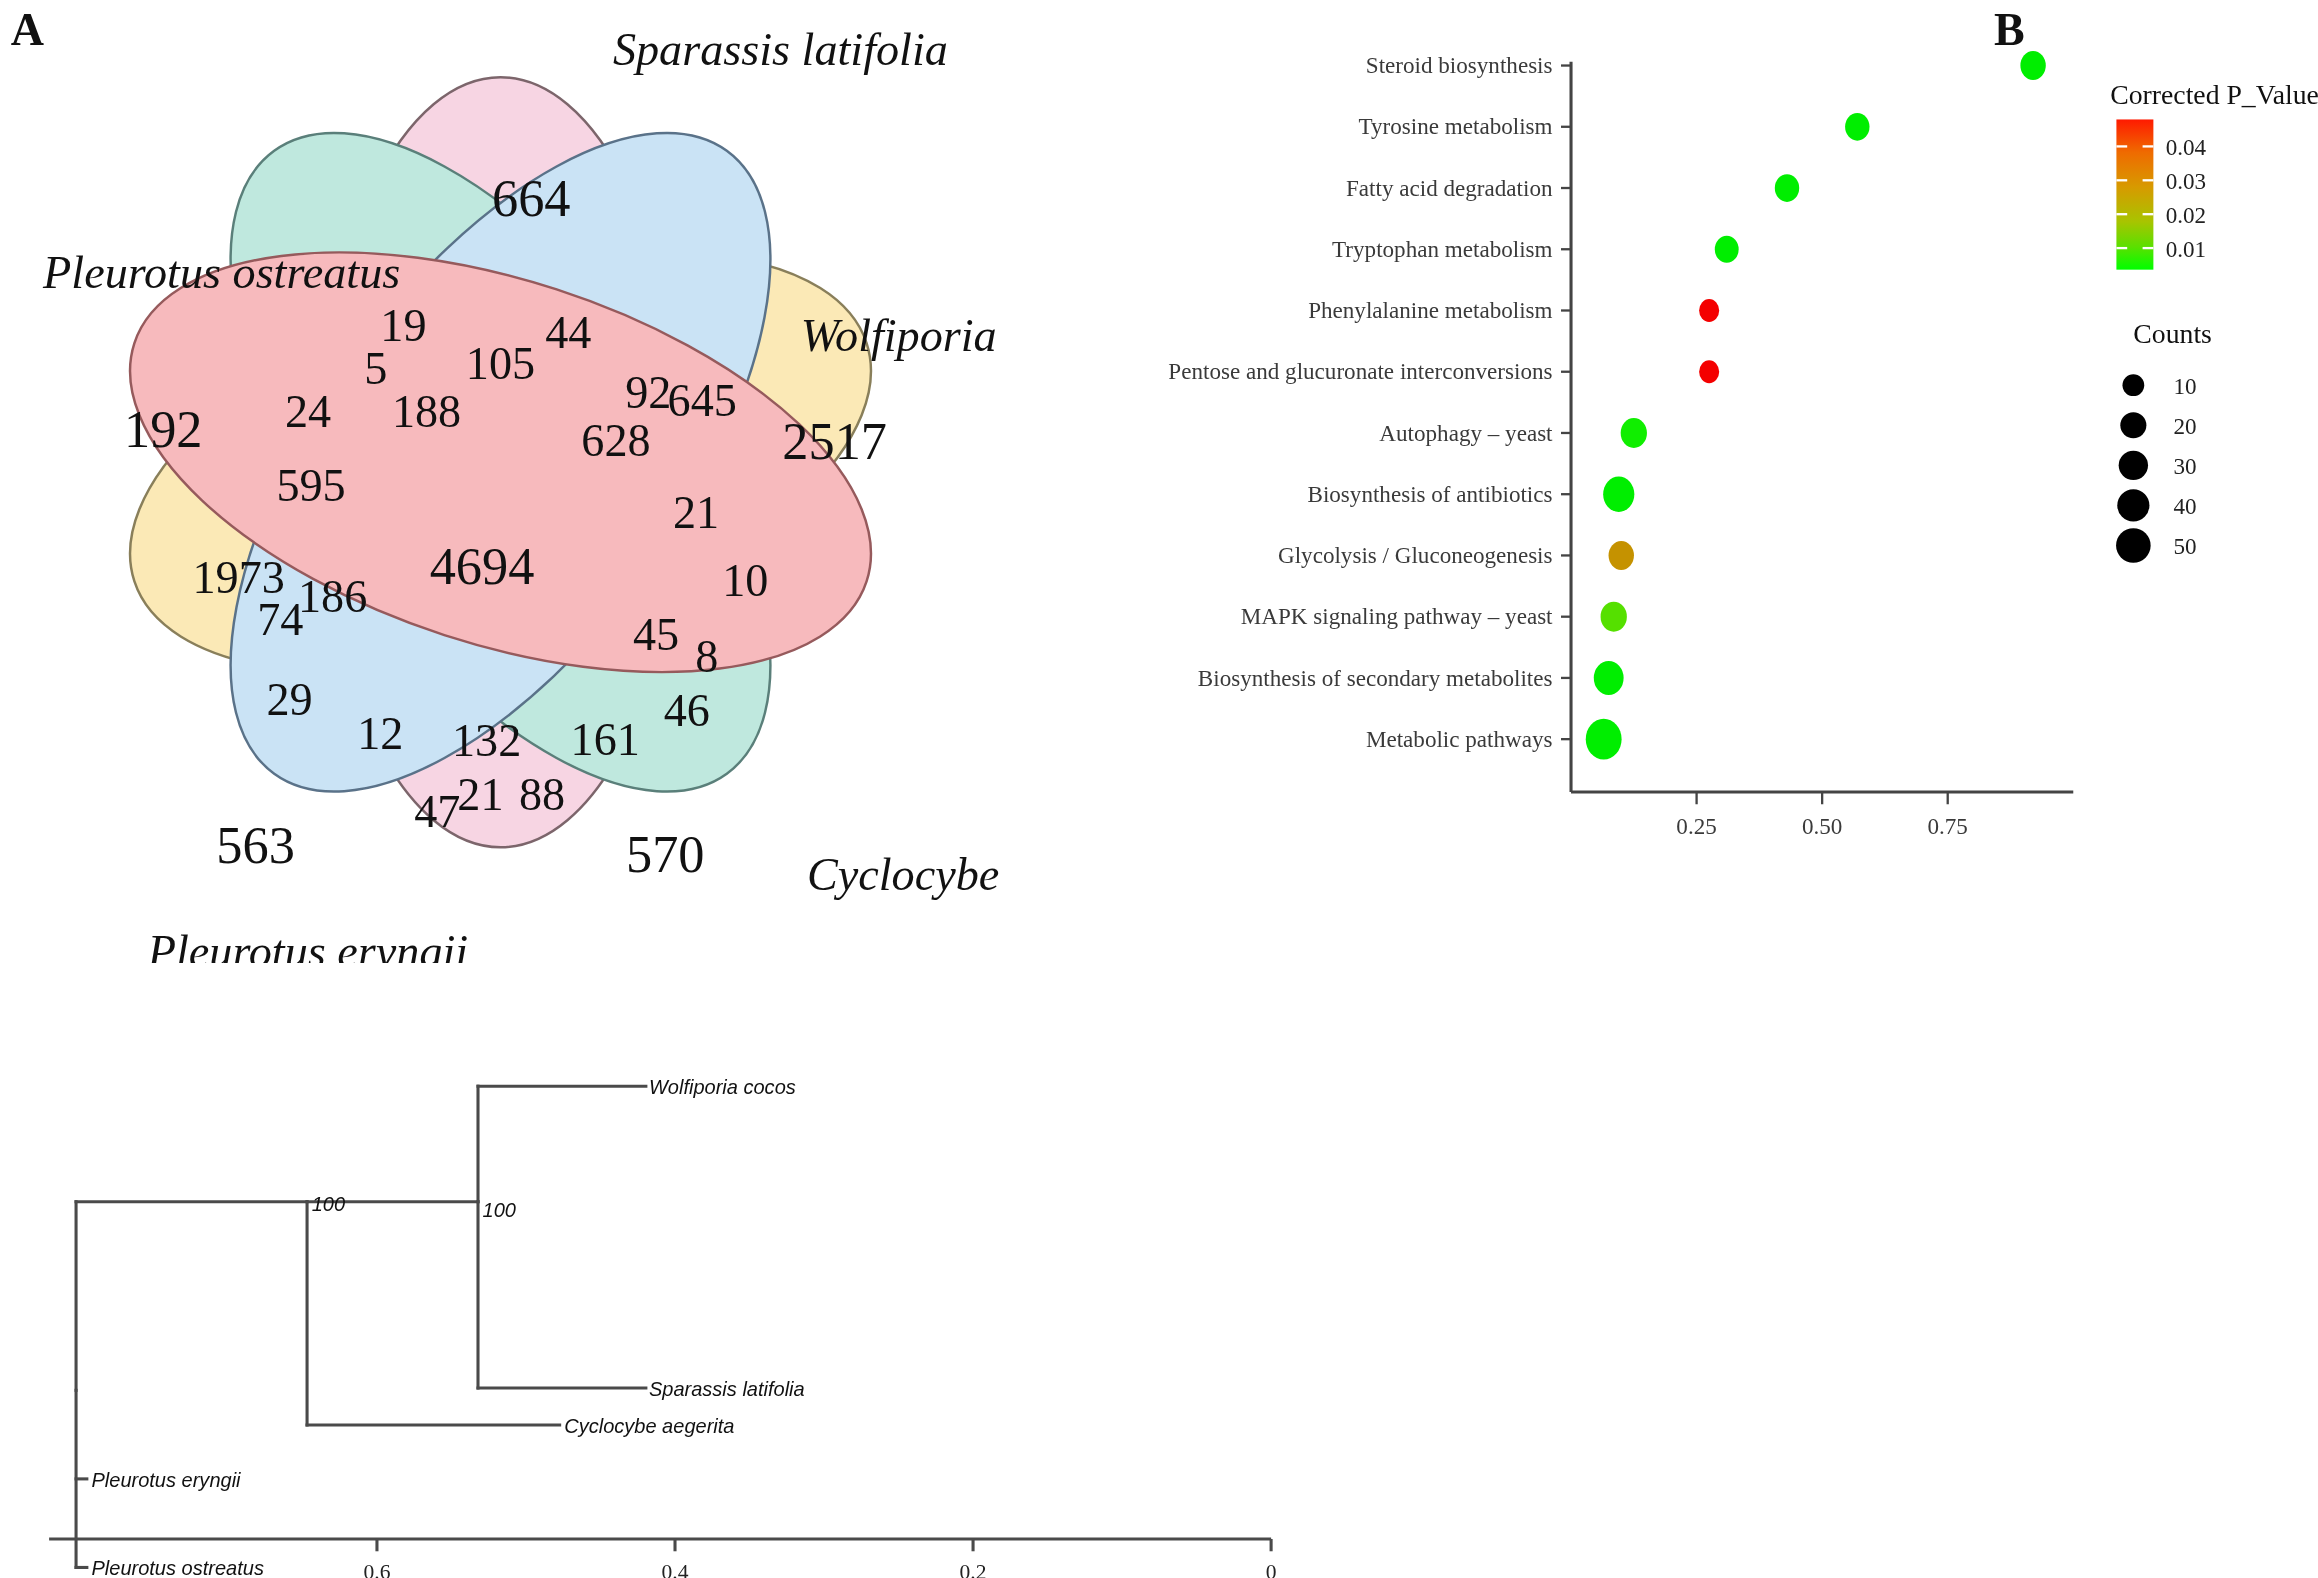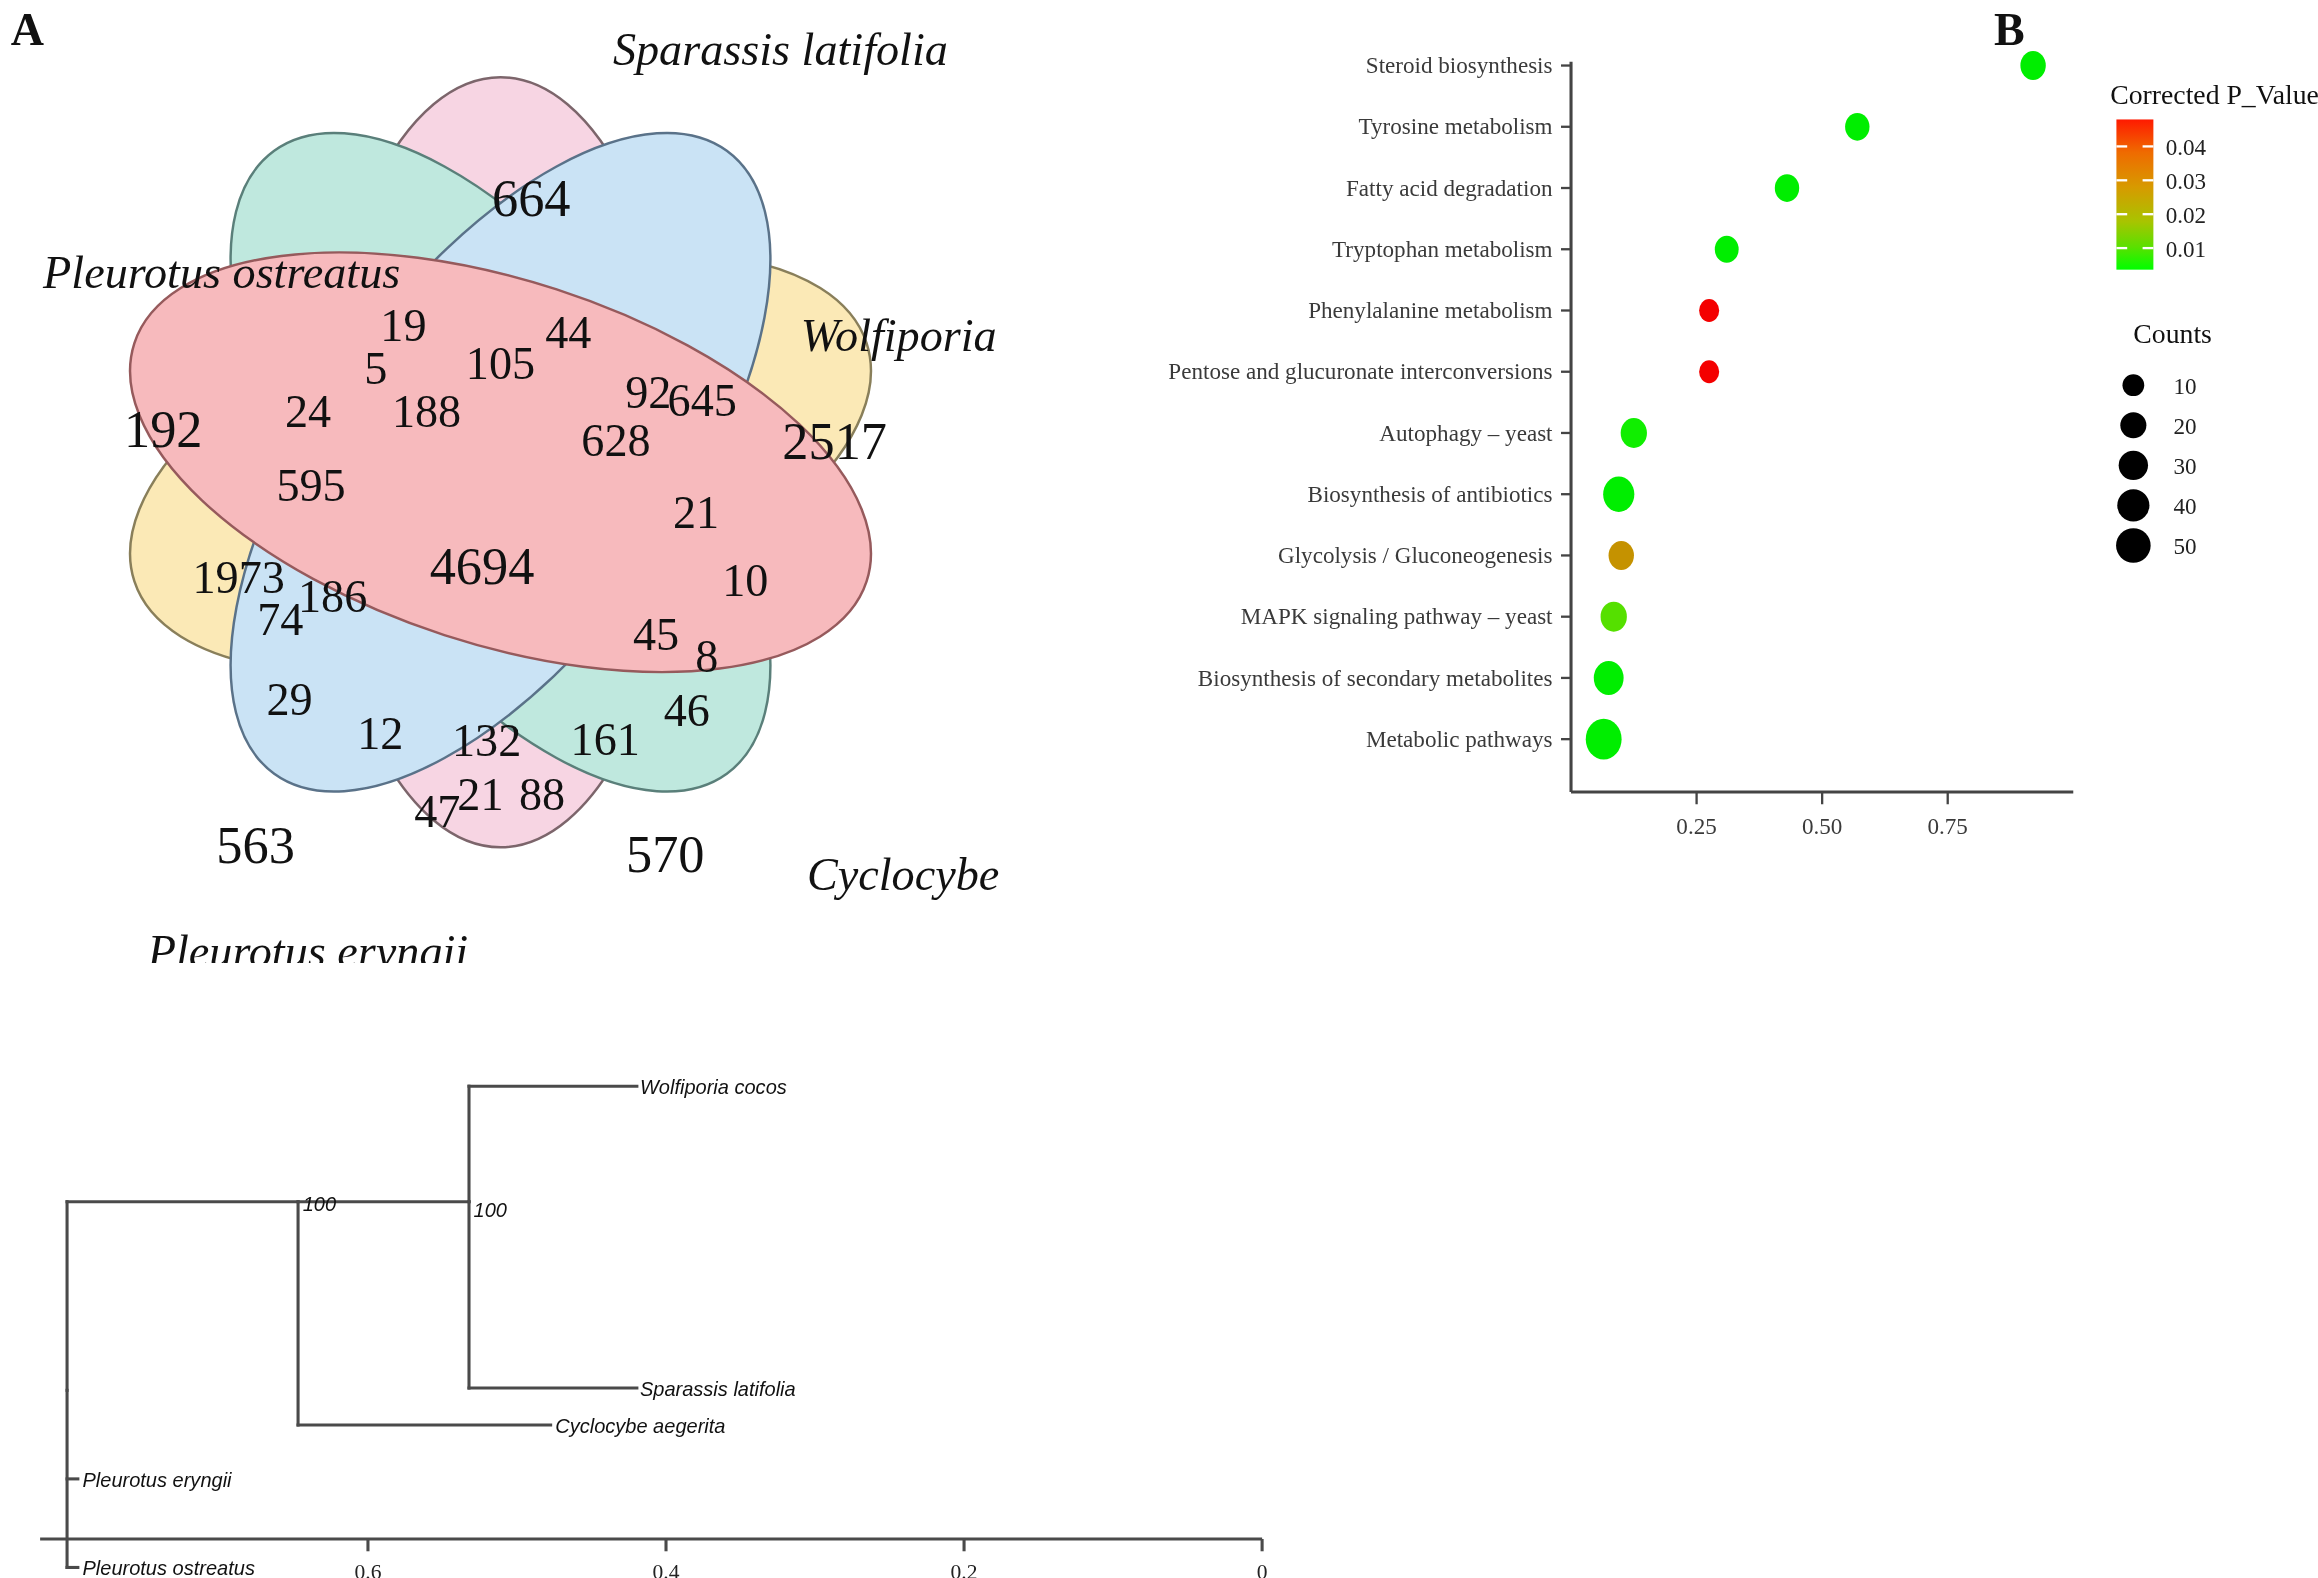--- a/index.html
+++ b/index.html
@@ -21,21 +21,21 @@
   #panel-b{position:absolute;left:1001px;top:0;width:1318px;height:963px;}
   #bubble-svg{position:absolute;left:0;top:0;}
   .yl{font-size:30px;font-family:"Liberation Serif",serif;fill:#3a3a3a;text-anchor:end;}
   .xt{font-size:30px;font-family:"Liberation Serif",serif;fill:#3a3a3a;text-anchor:middle;}
   .axline{stroke:#444;stroke-width:4;fill:none;}
   .tick{stroke:#444;stroke-width:3;}
   .legend-title{font-size:36px;font-family:"Liberation Serif",serif;fill:#111;}
   .legend-tick{font-size:30px;font-family:"Liberation Serif",serif;fill:#222;}
 
   
-  #panel-c{position:absolute;left:7px;top:963px;width:1463px;height:616px;text-align:center;}
+  #panel-c{position:absolute;left:16px;top:963px;width:1463px;height:616px;text-align:center;}
   #tree-svg{position:absolute;left:0;top:0;}
   .branch{stroke:#4a4a4a;stroke-width:4;fill:none;stroke-linecap:square;}
   .taxon{font-style:italic;font-size:26px;font-family:"Liberation Sans",sans-serif;fill:#111;}
   .boot{font-style:italic;font-size:26px;font-family:"Liberation Sans",sans-serif;fill:#111;}
   .scale-axis{stroke:#4a4a4a;stroke-width:4;fill:none;}
   .scale-tick-lbl{font-size:28px;font-family:"Liberation Serif",serif;fill:#222;text-anchor:middle;}
 </style>
 </head>
 <body>
 

